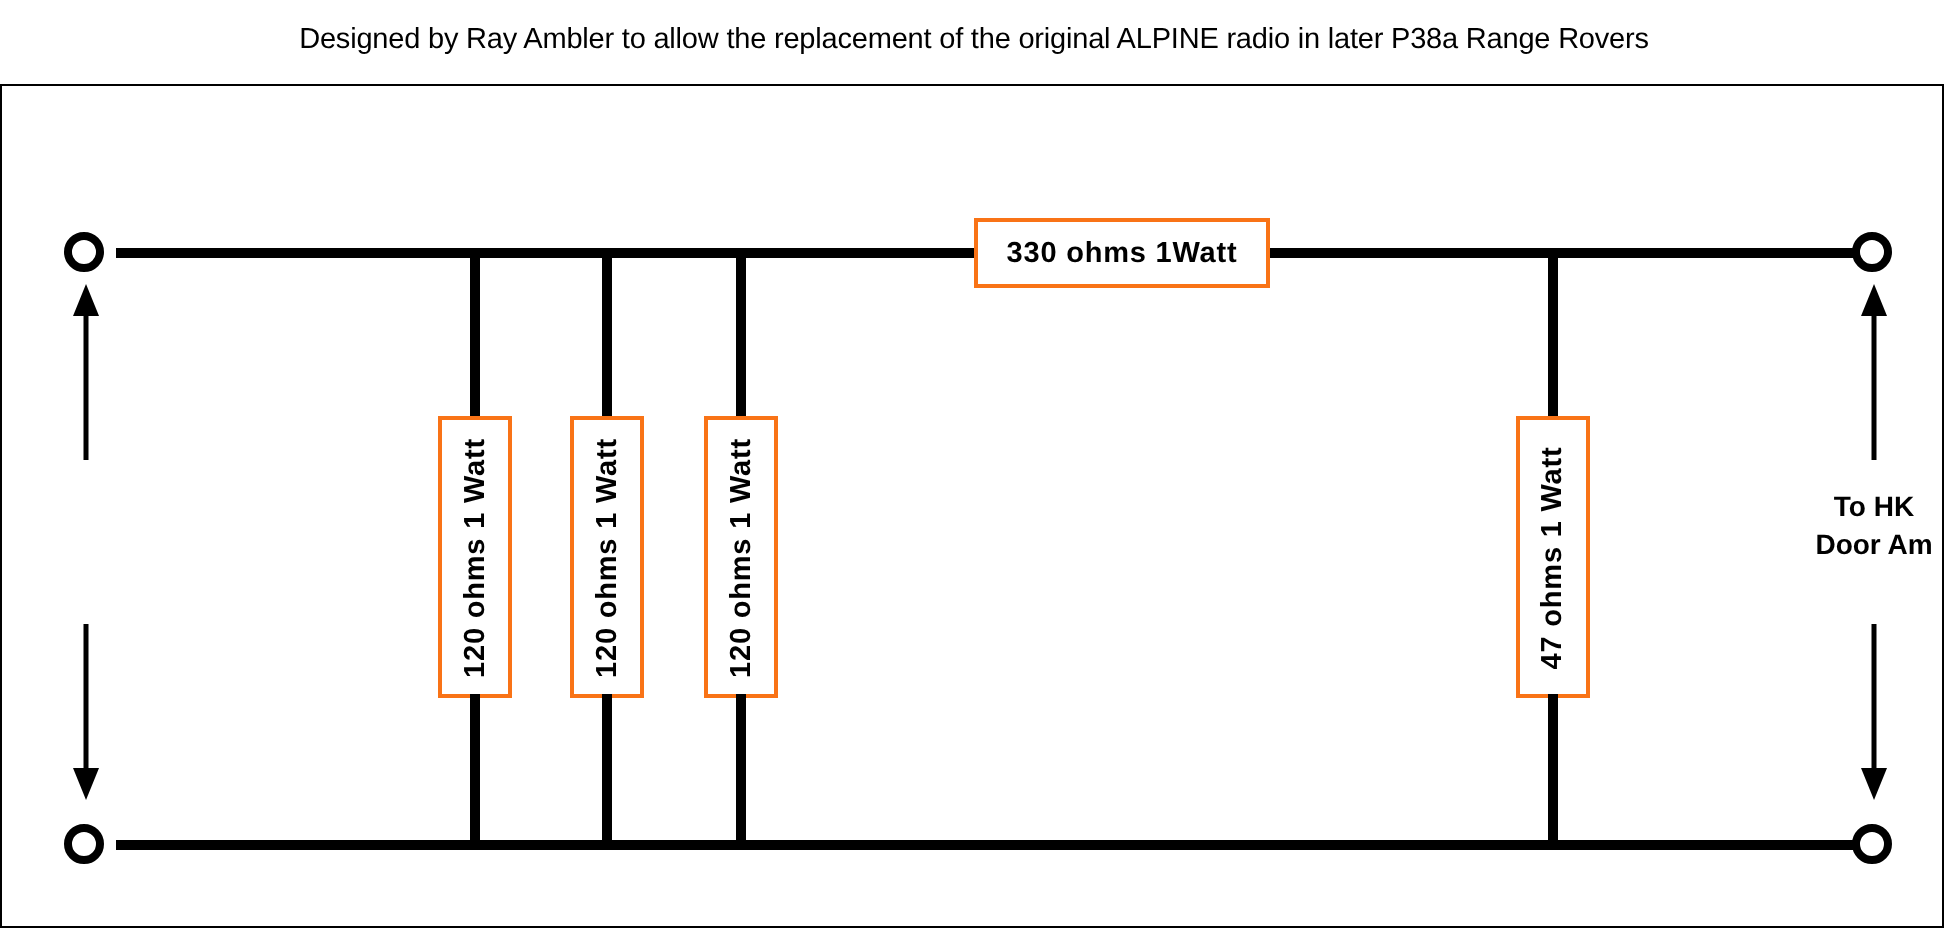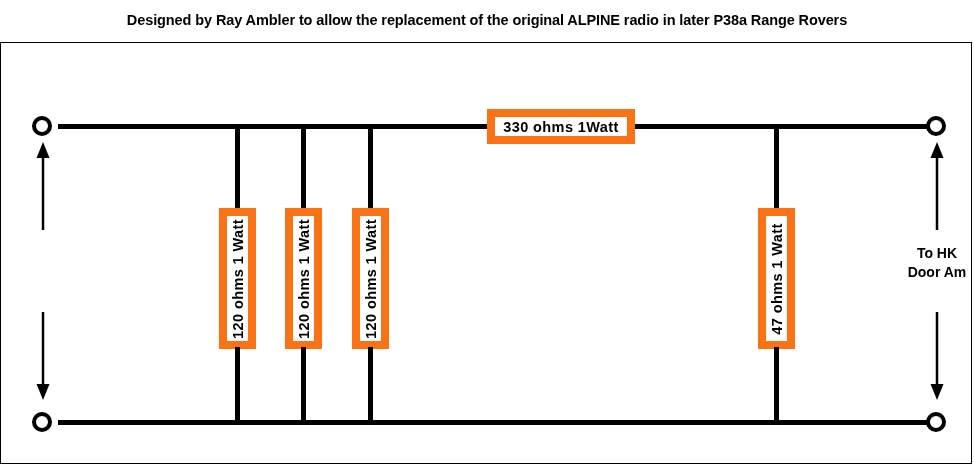--- a/index.html
+++ b/index.html
@@ -27,21 +27,21 @@
     box-sizing: border-box;
   }
 
   
   #title {
     position: absolute;
     left: 0; top: 12px;
     width: 974px;
     text-align: center;
     font-size: 14.5px;
-    font-weight: bold;
+    font-weight: normal;
     color: #000000;
     white-space: nowrap;
     letter-spacing: -0.1px;
   }
 
   
   .wire-h {
     position: absolute;
     background: #000000;
     height: 5px;
@@ -58,21 +58,21 @@
     width: 20px; height: 20px;
     border: 4px solid #000000;
     border-radius: 50%;
     background: #ffffff;
     box-sizing: border-box;
   }
 
   
   .res {
     position: absolute;
-    border: 8px solid #f97316;
+    border: 2px solid #f97316;
     background: #ffffff;
     box-sizing: border-box;
     display: flex;
     align-items: center;
     justify-content: center;
     color: #000000;
     font-weight: bold;
   }
   .res-h {
     font-size: 14.5px;

